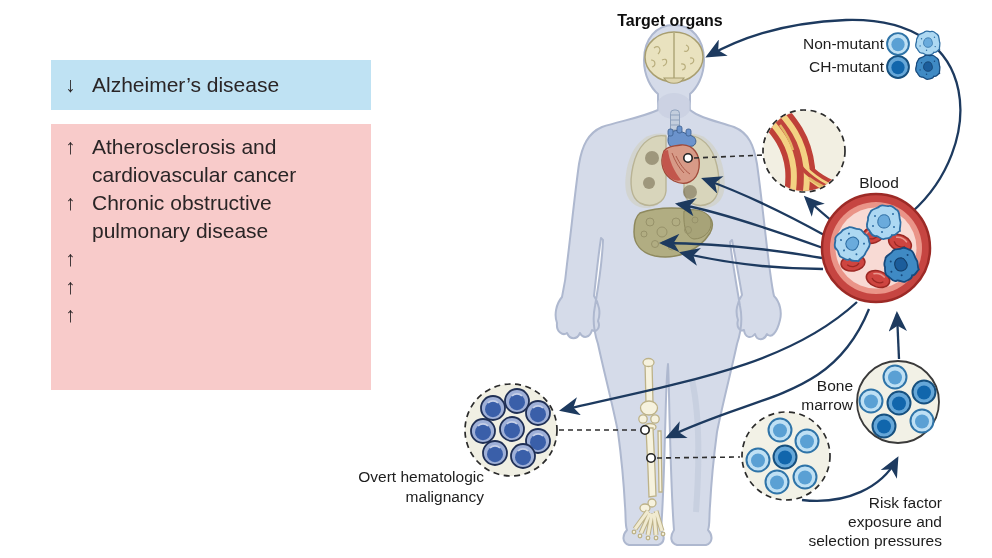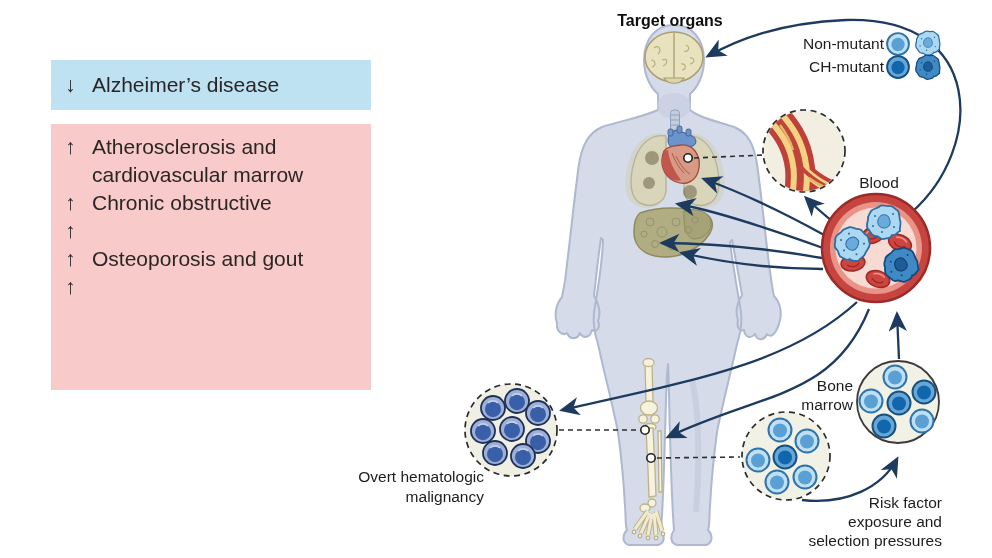--- a/index.html
+++ b/index.html
@@ -26,32 +26,35 @@
     <span>Alzheimer’s disease</span>
   </div>
 
   <div id="increased-box" class="panel-box">
     <div class="row">
         <span class="pfx">↑</span>
         <span>Atherosclerosis and</span>
       </div>
     <div class="row">
         <span class="pfx"></span>
-        <span>cardiovascular marrow</span>
+        <span>cardiovascular cancer</span>
       </div>
     <div class="row">
         <span class="pfx">↑</span>
         <span>Chronic obstructive</span>
       </div>
     <div class="row">
-        <span class="pfx">↑</span>
-      </div>
-    <div class="row">
-        <span class="pfx">↑</span>
-        <span>Osteoporosis and gout</span>
+        <span class="pfx"></span>
+        <span>pulmonary disease</span>
+      </div>
+    <div class="row">
+        <span class="pfx">↑</span>
+      </div>
+    <div class="row">
+        <span class="pfx">↑</span>
       </div>
     <div class="row">
         <span class="pfx">↑</span>
       </div>
     <div class="row">
         <span class="pfx"></span>
       </div>
   </div>
 
   <svg width="992" height="558" viewBox="0 0 992 558" style="position:absolute;left:0;top:0">

